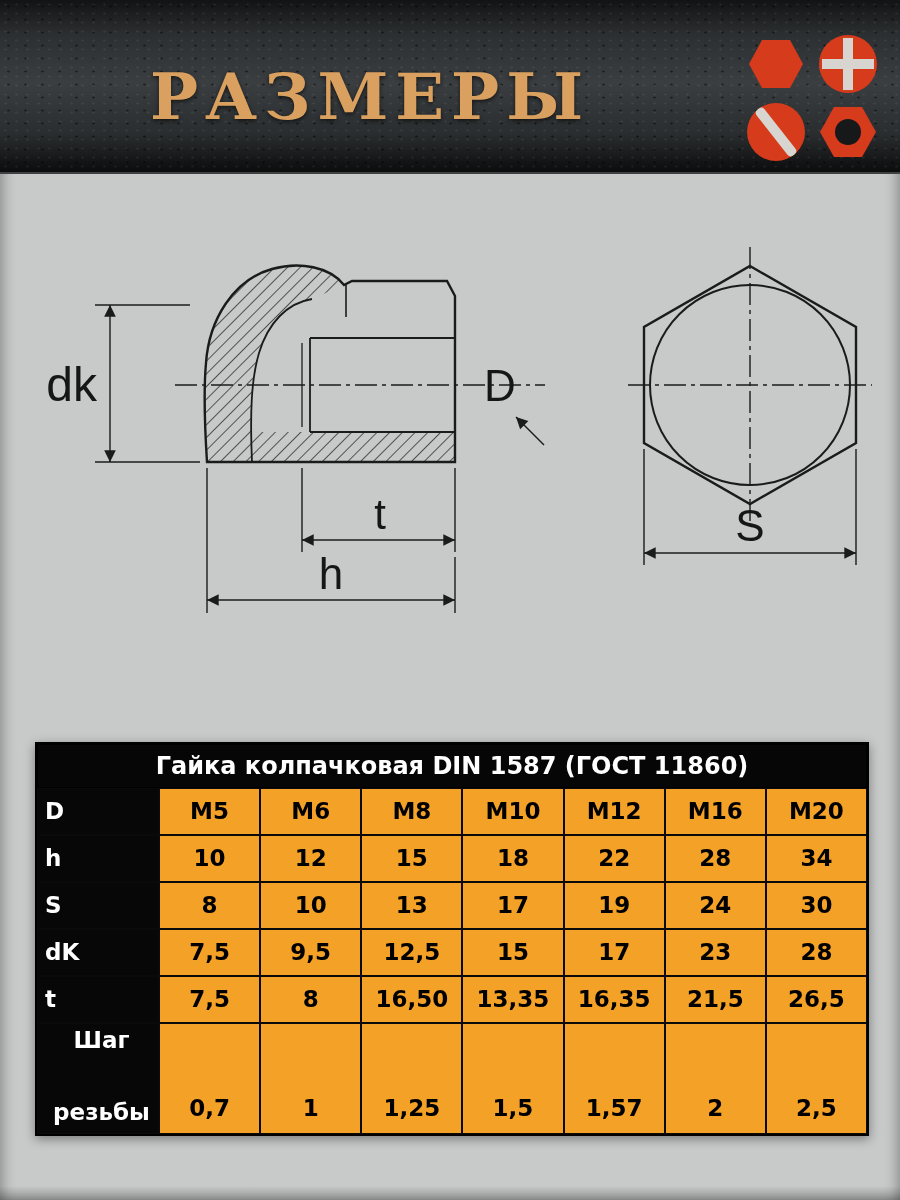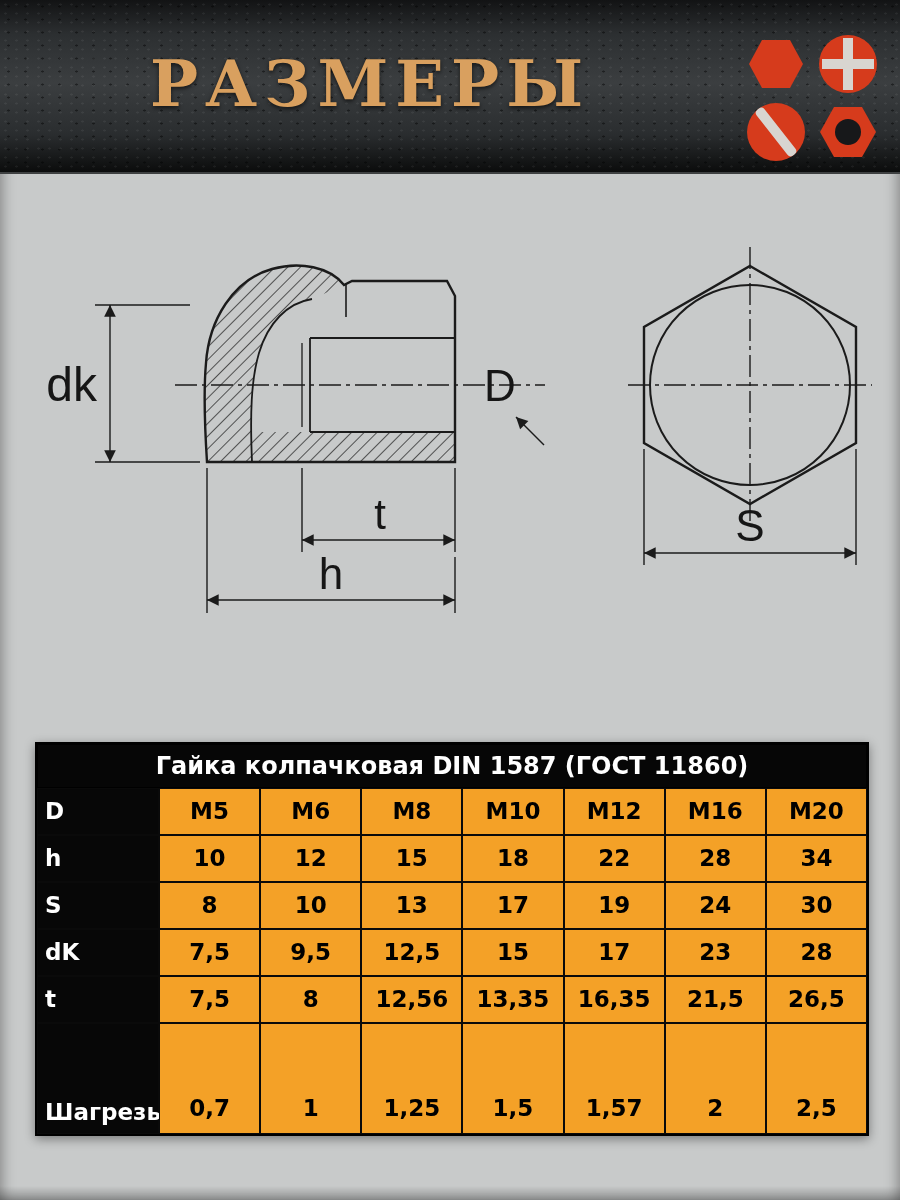--- a/index.html
+++ b/index.html
@@ -16,21 +16,21 @@
     position:absolute;left:0;top:0;width:900px;height:172px;
     background-image:
       radial-gradient(rgba(255,255,255,.06) 1px, transparent 1.6px),
       radial-gradient(rgba(0,0,0,.45) 1px, transparent 1.7px),
       linear-gradient(180deg,#121314 0%,#2c2f31 20%,#3b3e40 48%,#2a2d2f 78%,#0b0c0c 100%);
     background-size:11px 9px,17px 13px,100% 100%;
     border-bottom:2px solid #3e4041;
   }
   .banner-title{
     position:absolute;left:40px;right:200px;top:50%;transform:translateY(-54%);
-    margin:0;text-align:center;
+    margin:13px;text-align:center;
     font:bold 64px "DejaVu Serif",serif;letter-spacing:7px;
     color:var(--banner-title,#d9a05f);
     text-shadow:0 2px 4px rgba(0,0,0,.65);
   }
   .icon-grid{
     position:absolute;right:20px;top:32px;
     display:grid;grid-template-columns:64px 64px;gap:4px 8px;
   }
   .icon-grid svg{display:block;}
   
@@ -56,21 +56,21 @@
     font:bold 23px/1.1 "DejaVu Sans",sans-serif;
     display:flex;align-items:center;justify-content:center;height:38px;border:1px solid #000;
   }
   .cell{
     border:1px solid #0a0a0a;display:flex;align-items:center;
     font:bold 23px/1.15 "DejaVu Sans",sans-serif;min-height:45px;
   }
   .label-cell{background:#070707;color:#fff;justify-content:flex-start;padding-left:7px;}
   .value-cell{background:var(--table-orange,#f4a127);color:#000;justify-content:center;}
   .cell.tall{min-height:97px;}
-  .label-cell.tall{flex-direction:row;align-items:flex-end;justify-content:space-between;padding:3px 0 8px 7px;}
+  .label-cell.tall{flex-direction:column;align-items:center;justify-content:space-between;padding:3px 0 8px 7px;}
   .value-cell.tall{align-items:flex-end;padding-bottom:12px;}
 </style>
 </head>
 <body>
 
 <div class="page">
 
   <header class="banner">
     <h1 class="banner-title">РАЗМЕРЫ</h1>
     <div class="icon-grid">
@@ -184,21 +184,21 @@
       <div class="cell value-cell">7,5</div>
       <div class="cell value-cell">9,5</div>
       <div class="cell value-cell">12,5</div>
       <div class="cell value-cell">15</div>
       <div class="cell value-cell">17</div>
       <div class="cell value-cell">23</div>
       <div class="cell value-cell">28</div>
       <div class="cell label-cell">t</div>
       <div class="cell value-cell">7,5</div>
       <div class="cell value-cell">8</div>
-      <div class="cell value-cell">12,56</div>
+      <div class="cell value-cell">16,50</div>
       <div class="cell value-cell">13,35</div>
       <div class="cell value-cell">16,35</div>
       <div class="cell value-cell">21,5</div>
       <div class="cell value-cell">26,5</div>
       <div class="cell label-cell tall">
         <div>Шаг</div>
         <div>резьбы</div>
       </div>
       <div class="cell value-cell tall">0,7</div>
       <div class="cell value-cell tall">1</div>

